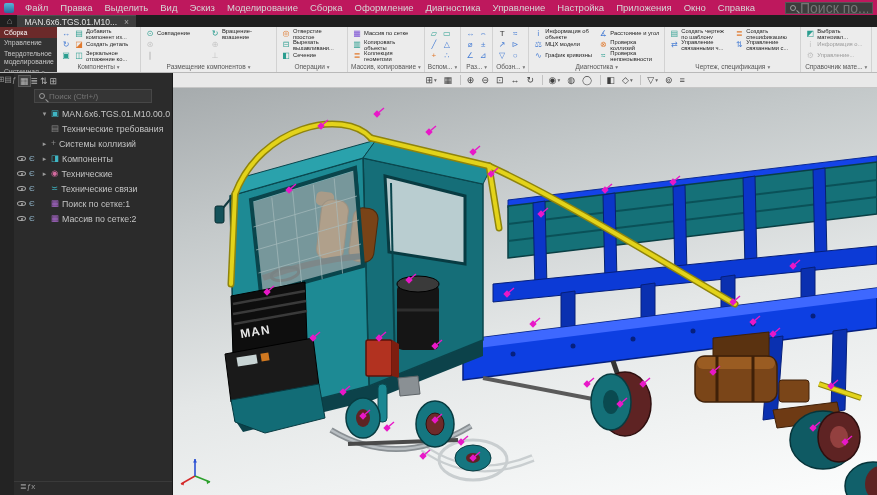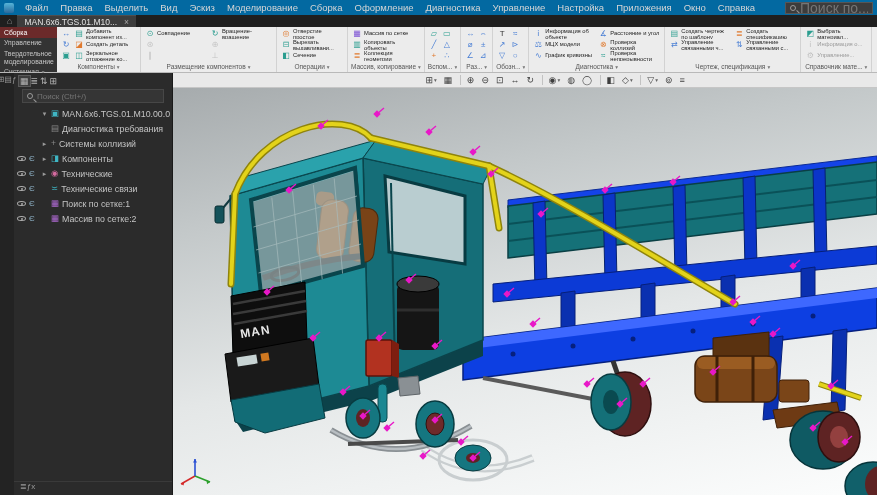--- a/index.html
+++ b/index.html
@@ -1,20 +1,20 @@
 <!DOCTYPE html>
 <html><head>
 <meta charset="utf-8">
 <style>
 *{box-sizing:border-box;margin:0;padding:0}
 html,body{width:877px;height:495px;overflow:hidden}
 body{font-family:"Liberation Sans",sans-serif;background:#222;color:#222}
 #app{position:relative;width:877px;height:495px;display:flex;flex-direction:column;background:#ececec}
 
-.menubar{height:15px;background:#0369a1;display:flex;align-items:center;color:#d6d6d6;font-size:9.5px;padding:0 4px;flex:none;white-space:nowrap;overflow:hidden}
+.menubar{height:15px;background:#be185d;display:flex;align-items:center;color:#d6d6d6;font-size:9.5px;padding:0 4px;flex:none;white-space:nowrap;overflow:hidden}
 .app-logo{width:10px;height:10px;background:linear-gradient(#56b4d8,#2a6a9d);border-radius:2px;margin-right:5px;flex:none}
 .menu-item{padding:1px 6px;cursor:default;flex:none}
 .mb-spacer{flex:1}
 .mb-search{display:flex;align-items:center;background:#3c3c3c;border:1px solid #565656;height:12px;padding:0 4px;width:88px;gap:4px;flex:none}
 .mb-search input{background:transparent;border:0;outline:none;color:#a8a8a8;font-size:14px;width:100%;font-family:Liberation Sans, sans-serif}
 .mag{width:6px;height:6px;border:1.2px solid #9a9a9a;border-radius:50%;position:relative;flex:none}
 .mag::after{content:"";position:absolute;width:3.5px;height:1.2px;background:#9a9a9a;transform:rotate(45deg);left:4.5px;top:5.5px}
 
 .tabbar{height:12px;background:#1f1f1f;display:flex;align-items:stretch;padding-left:2px;flex:none}
 .home-btn{color:#9a9a9a;font-size:9px;padding:0 5px;display:flex;align-items:center}
@@ -41,21 +41,21 @@
 .mainrow{flex:1;display:flex;min-height:0}
 
 .treepanel{width:173px;background:#2b2b2b;display:flex;flex-direction:column;color:#c4c4c4;flex:none;border-right:1px solid #1a1a1a}
 .tp-body{display:flex;flex:1;min-height:0}
 .strip{width:14px;background:#232323;display:flex;flex-direction:column;align-items:center;padding-top:3px;gap:7px;color:#9a9a9a;font-size:8px;flex:none}
 .strip span{cursor:default;line-height:1}
 .tp-main{flex:1;display:flex;flex-direction:column;min-width:0}
 .tp-toolbar{height:15px;display:flex;align-items:center;gap:5px;padding:0 5px;color:#b4b4b4;font-size:9px;flex:none}
 .tp-tool{line-height:1;padding:0 1px;cursor:default}
 .tp-tool.active{background:#3e3e3e;outline:1px solid #5a5a5a}
-.tp-search{height:14px;margin:1px 8px 3px;background:#353535;border:1px solid #474747;display:flex;align-items:center;gap:4px;padding:0 4px;flex:none}
+.tp-search{height:14px;margin:1px 20px 3px;background:#353535;border:1px solid #474747;display:flex;align-items:center;gap:4px;padding:0 4px;flex:none}
 .tp-search input{background:transparent;border:0;outline:none;color:#a0a0a0;font-size:8px;width:100%;font-family:inherit}
 .tree{flex:1;overflow:hidden;font-size:8.8px}
 .titem{display:flex;align-items:center;height:15px;gap:3px;padding-right:2px;cursor:default}
 .gutter{width:24px;flex:none;display:flex;align-items:center;gap:3px;visibility:hidden;padding-left:3px}
 .titem.haseye .gutter{visibility:visible}
 .eye{width:9px;height:5.5px;border:1px solid #aaa;border-radius:50%;position:relative;flex:none}
 .eye::after{content:"";position:absolute;left:2.8px;top:1.1px;width:2.2px;height:2.2px;background:#aaa;border-radius:50%}
 .eps{color:#8fb3c8;font-size:8px;line-height:1}
 .texp{width:7px;color:#9a9a9a;font-size:7px;flex:none;text-align:center}
 .ticon{font-size:8.5px;flex:none;line-height:1}
@@ -423,21 +423,21 @@
               </div>
 
               <div class="titem">
                 <span class="gutter">
                   <span class="eye"></span>
                   <span class="eps">Є</span>
                 </span>
                 <span style="display:flex;align-items:center;gap:3px;min-width:0" class="titem-inner child">
                   <span class="texp"></span>
                   <span class="ticon" style="color: rgb(138, 138, 138);">▤</span>
-                  <span class="tlabel">Диагностика требования</span>
+                  <span class="tlabel">Технические требования</span>
                 </span>
               </div>
 
               <div class="titem">
                 <span class="gutter">
                   <span class="eye"></span>
                   <span class="eps">Є</span>
                 </span>
                 <span style="display:flex;align-items:center;gap:3px;min-width:0" class="titem-inner child">
                   <span class="texp">▸</span>

